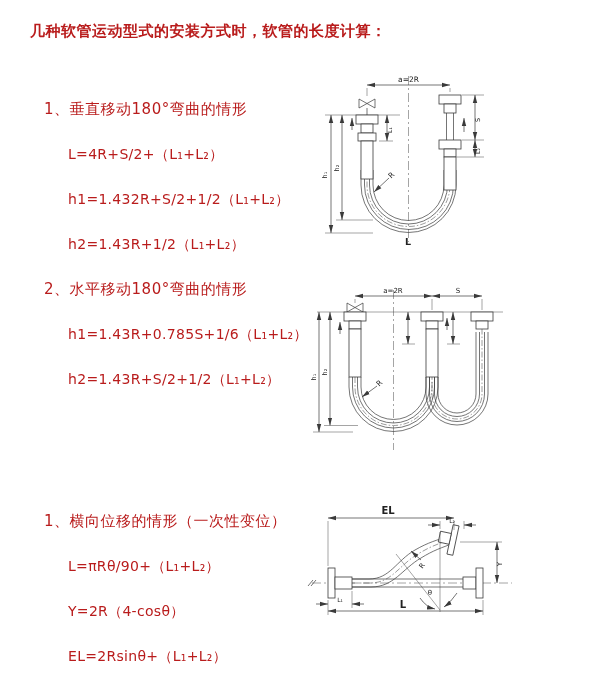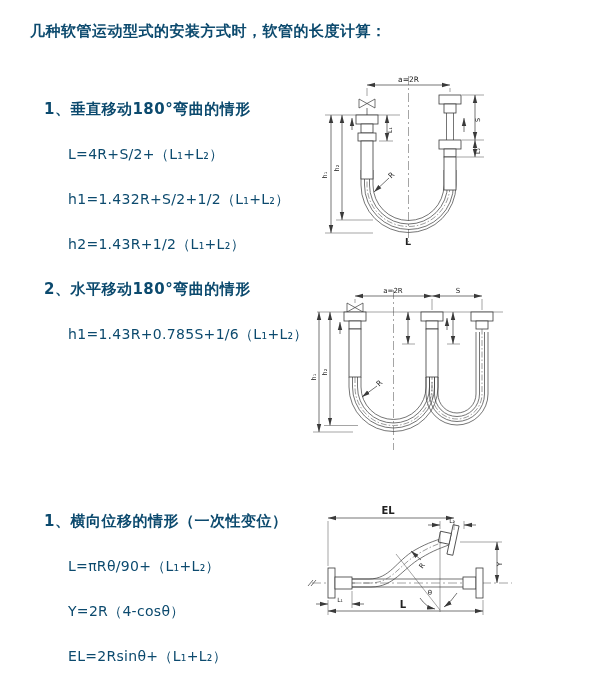--- a/index.html
+++ b/index.html
@@ -1,20 +1,20 @@
 <!DOCTYPE html>
 <html><head>
 <meta charset="utf-8">
 <style>
   html,body{margin:0;padding:0;background:#e8e8e8;}
   .page{position:relative;width:600px;height:675px;background:#ffffff;overflow:hidden;
-        font-family:"DejaVu Sans","Liberation Sans",sans-serif;color:#0c4a6e;}
+        font-family:"DejaVu Sans","Liberation Sans",sans-serif;color:#b91c1c;}
   .title{position:absolute;left:30px;top:22px;font-size:15px;font-weight:bold;letter-spacing:.5px;}
   .section{position:absolute;left:44px;width:280px;}
-  .sec-heading{font-size:15px;font-weight:bold;letter-spacing:.5px;}
+  .sec-heading{font-size:15px;font-weight:normal;letter-spacing:.5px;}
   .formula{margin:27px 0 0 24px;font-size:14px;letter-spacing:.3px;white-space:nowrap;}
   svg{position:absolute;font-family:"DejaVu Sans","Liberation Sans",sans-serif;}
   svg text{fill:#222;stroke:none;}
   .ln{stroke:#3a3a3a;stroke-width:.7;fill:none;}
   .thin{stroke:#4a4a4a;stroke-width:.5;fill:none;}
   .cl{stroke:#5a5a5a;stroke-width:.55;fill:none;stroke-dasharray:9 3 2 3;}
   .hd{stroke:#4a4a4a;stroke-width:.55;fill:none;stroke-dasharray:6 2 1.5 2;}
   .fit{stroke:#3a3a3a;stroke-width:.8;fill:#ffffff;}
 </style>
 </head>
@@ -27,20 +27,21 @@
   <div class="section" style="top:100px">
     <div class="sec-heading">1、垂直移动180°弯曲的情形</div>
     <div class="formula">L=4R+S/2+（L₁+L₂）</div>
     <div class="formula">h1=1.432R+S/2+1/2（L₁+L₂）</div>
     <div class="formula">h2=1.43R+1/2（L₁+L₂）</div>
   </div>
 
   <div class="section" style="top:280px">
     <div class="sec-heading">2、水平移动180°弯曲的情形</div>
     <div class="formula">h1=1.43R+0.785S+1/6（L₁+L₂）</div>
+    <div class="formula">h2=1.43R+S/2+1/2（L₁+L₂）</div>
   </div>
 
   <div class="section" style="top:512px">
     <div class="sec-heading">1、横向位移的情形（一次性变位）</div>
     <div class="formula">L=πRθ/90+（L₁+L₂）</div>
     <div class="formula">Y=2R（4-cosθ）</div>
     <div class="formula">EL=2Rsinθ+（L₁+L₂）</div>
   </div>
 
   <svg style="left:305px;top:70px" width="290" height="185" viewBox="0 0 290 185">

